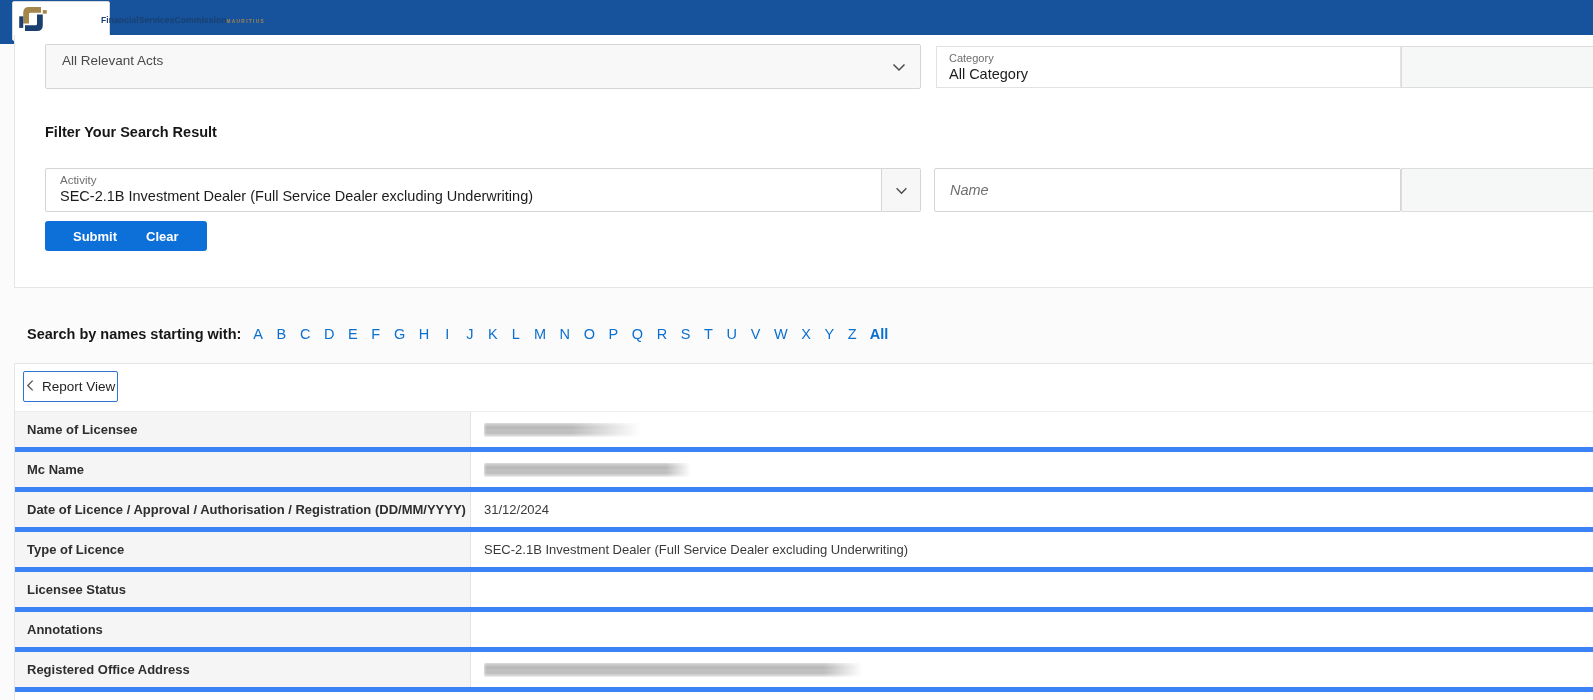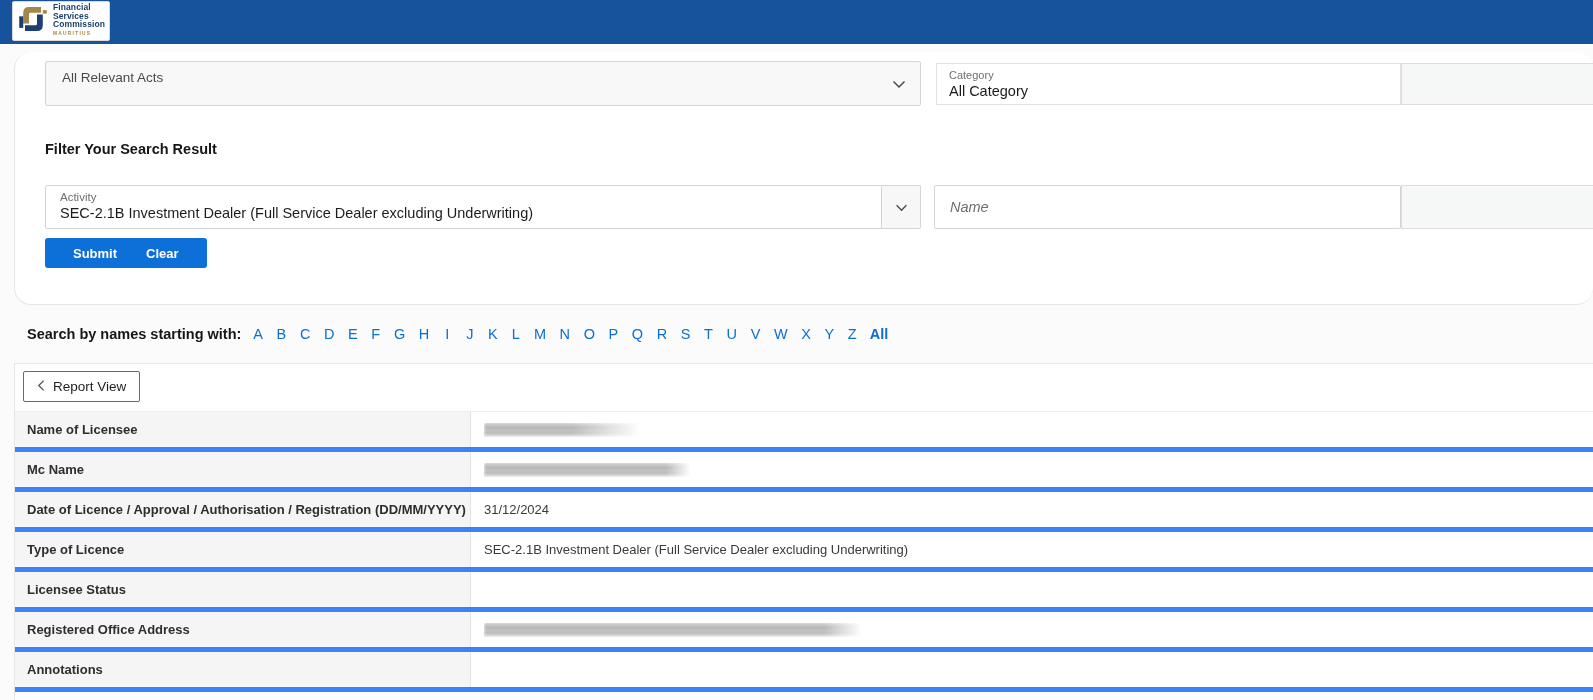--- a/index.html
+++ b/index.html
@@ -9,26 +9,26 @@
     --panel-border:#e5e5e5;
     --field-border:#d5d5d5;
   }
   *{box-sizing:border-box;margin:0;padding:0;}
   body{background:#fff;font-family:"Liberation Sans","DejaVu Sans",sans-serif;}
   #page{position:relative;width:1593px;height:700px;overflow:hidden;background:#fbfbfb;}
 
   
   .topbar{position:absolute;left:0;top:0;width:1593px;height:44px;background:var(--header-blue);}
   .logo-box{position:absolute;left:12px;top:1px;width:98px;height:40px;background:#fff;border:1px solid #d9d9d9;border-radius:2px;display:flex;align-items:center;gap:4px;padding:2px 4px;}
-  .logo-text{display:flex;flex-direction:column;line-height:8.5px;}
+  .logo-text{display:flex;flex-direction:row;line-height:8.5px;margin-left:48px;}
   .logo-text .l{font-size:8.5px;font-weight:bold;color:#1b3f6e;letter-spacing:.1px;}
   .logo-text .m{font-size:4.8px;font-weight:bold;color:#a4854a;letter-spacing:1.3px;margin-top:1.5px;}
 
   
-  .filter-panel{position:absolute;left:14px;top:52px;width:1579px;height:253px;background:#fff;border-left:1px solid var(--panel-border);border-bottom:1px solid var(--panel-border);border-radius:17px;}
+  .filter-panel{position:absolute;left:14px;top:35px;width:1579px;height:253px;background:#fff;border-left:1px solid var(--panel-border);border-bottom:1px solid var(--panel-border);}
   .acts-select{position:absolute;left:30px;top:9px;width:876px;height:45px;background:#f8f8f8;border:1px solid var(--field-border);border-radius:2px;cursor:pointer;}
   .acts-select .val{position:absolute;left:16px;top:8px;font-size:13.5px;color:#4a4a4a;}
   .acts-select .chev{position:absolute;right:14px;top:50%;transform:translateY(-50%);}
 
   .category-box{position:absolute;left:921px;top:11px;width:465px;height:42px;background:#fff;border:1px solid #e2e2e2;padding:5px 12px 0 12px;}
   .category-box .flabel{font-size:11px;color:#6e6e6e;}
   .category-box .fval{font-size:14.5px;color:#1b1b1b;margin-top:2px;}
   .cutoff-field{position:absolute;background:#f6f7f7;border:1px solid #ddd;}
   .cutoff-a{left:1386px;top:11px;width:210px;height:42px;}
   .cutoff-b{left:1386px;top:133px;width:210px;height:44px;}
@@ -49,21 +49,21 @@
 
   
   .alpha-row{position:absolute;left:27px;top:326px;display:flex;align-items:baseline;}
   .alpha-title{font-size:14.5px;font-weight:bold;color:#161616;margin-right:12px;}
   .alpha-letters{display:flex;gap:13.6px;align-items:baseline;}
   .alpha-letters a{font-size:14.5px;color:var(--link-blue);text-decoration:none;cursor:pointer;min-width:9px;text-align:center;}
   .alpha-all{font-size:14.5px;font-weight:bold;color:var(--link-blue);margin-left:13px;text-decoration:none;cursor:pointer;}
 
   
   .report-panel{position:absolute;left:14px;top:363px;width:1579px;height:337px;background:#fff;border-left:1px solid var(--panel-border);border-top:1px solid var(--panel-border);}
-  .report-view-btn{position:absolute;left:8px;top:7px;height:31px;background:#fff;border:1px solid #2f75d0;border-radius:2px;display:flex;align-items:center;gap:8px;padding:0 13px;font-size:13.5px;color:#1f1f1f;cursor:pointer;font-family:inherit;}
+  .report-view-btn{position:absolute;left:8px;top:7px;height:31px;background:#fff;border:1px solid #2f75d0;border-radius:2px;display:flex;align-items:center;gap:8px;padding:0 2px;font-size:13.5px;color:#1f1f1f;cursor:pointer;font-family:inherit;}
 
   .dtable{position:absolute;left:0;top:47px;width:1579px;border-top:1px solid #ededed;}
   .trow{display:flex;height:40px;border-bottom:5px solid #3b82f6;}
   .tlabel{width:456px;background:#f5f5f5;border-right:1px solid #e3e3e3;display:flex;align-items:center;padding-left:12px;font-size:13px;font-weight:bold;color:#2e2e2e;line-height:15px;}
   .tvalue{flex:1;background:#fff;display:flex;align-items:center;padding-left:13px;font-size:13px;color:#3a3a3a;}
 
   
   .redact{height:14px;border-radius:1px;filter:blur(1.6px);
     background:repeating-linear-gradient(180deg,#9f9f9f 0px,#dcdcdc 2.5px,#969696 5px,#e3e3e3 7px,#a8a8a8 9px,#eee 14px);}
   .redact.w1{width:160px;-webkit-mask-image:linear-gradient(90deg,#000 55%,transparent 98%);mask-image:linear-gradient(90deg,#000 55%,transparent 98%);}
@@ -197,27 +197,27 @@
       <div class="trow">
         <div class="tlabel">Type of Licence</div>
         <div class="tvalue">
             <span>SEC-2.1B Investment Dealer (Full Service Dealer excluding Underwriting)</span>
           </div>
       </div>
       <div class="trow">
         <div class="tlabel">Licensee Status</div>
       </div>
       <div class="trow">
+        <div class="tlabel">Annotations</div>
+        <div class="tvalue">
+            <span></span>
+          </div>
+      </div>
+      <div class="trow">
         <div class="tlabel">Registered Office Address</div>
         <div class="tvalue">
             <div class="redact w3"></div>
           </div>
       </div>
-      <div class="trow">
-        <div class="tlabel">Annotations</div>
-        <div class="tvalue">
-            <span></span>
-          </div>
-      </div>
     </div>
   </div>
 
 </div>
 
 </body></html>

